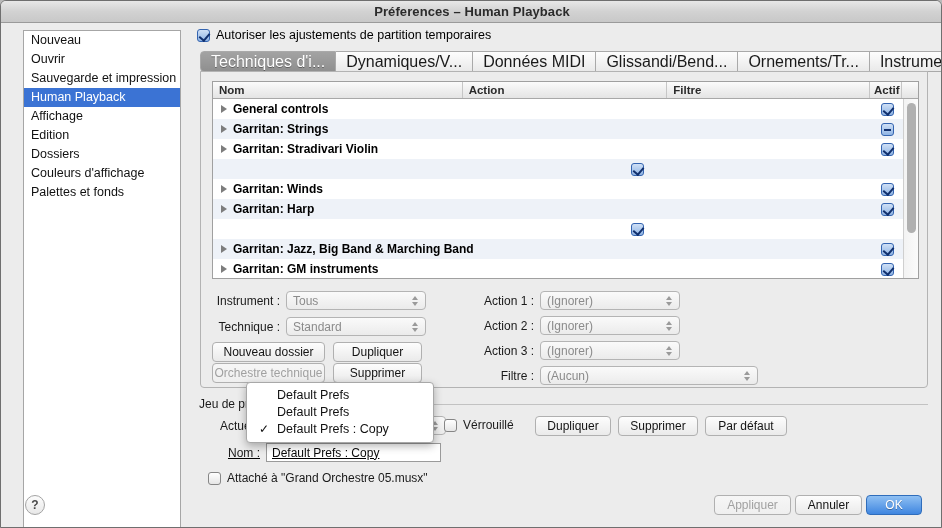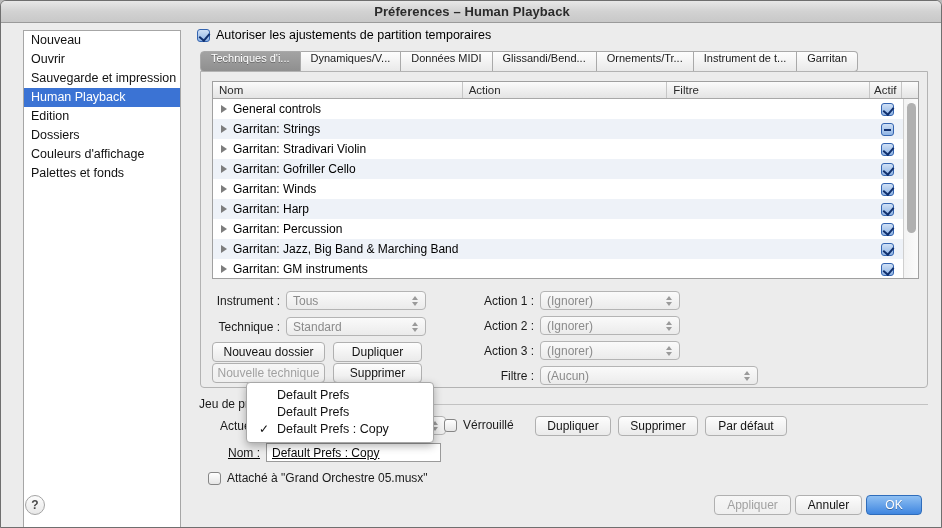--- a/index.html
+++ b/index.html
@@ -111,23 +111,23 @@
 
   
   .tabs {
     position: absolute;
     left: 199px; top: 50px;
     width: 728px; height: 21px;
     display: flex;
     align-items: stretch;
   }
   .tab {
-    font-size: 11px;
+    font-size: 16px;
     padding: 0 10px;
-    display: flex; align-items: flex-start;
+    display: flex; align-items: flex-end;
     background: linear-gradient(to bottom,#fdfdfd,#e9e9e9);
     border: 1px solid #a9a9a9;
     border-left-width: 0;
     white-space: nowrap;
     color: #1a1a1a;
   }
   .tab:first-child {
     border-left-width: 1px;
     border-radius: 4px 0 0 4px;
   }
@@ -149,20 +149,21 @@
   }
 
   
   .table {
     position: absolute;
     left: 211px; top: 80px;
     width: 707px; height: 198px;
     background: #fff;
     border: 1px solid #a0a0a0;
     overflow: hidden;
+    font-weight: bold;
   }
   .thead {
     display: flex;
     height: 17px;
     background: linear-gradient(to bottom,#fbfbfb,#e4e4e4);
     border-bottom: 1px solid #a8a8a8;
     font-size: 11.5px;
   }
   .th {
     line-height: 17px;
@@ -364,20 +365,21 @@
 
   <div class="titlebar">
     <span class="title">Préferences – Human Playback</span>
   </div>
 
   <div class="sidebar" id="sidebar">
       <div class="side-item"><span>Nouveau</span></div>
       <div class="side-item"><span>Ouvrir</span></div>
       <div class="side-item"><span>Sauvegarde et impression</span></div>
       <div class="side-item selected"><span>Human Playback</span></div>
+      <div class="side-item"><span>Affichage</span></div>
       <div class="side-item"><span>Edition</span></div>
       <div class="side-item"><span>Dossiers</span></div>
       <div class="side-item"><span>Couleurs d'affichage</span></div>
       <div class="side-item"><span>Palettes et fonds</span></div>
     </div>
 
   <div class="top-check">
     <span class="cb on"></span>
     <span class="lbl">Autoriser les ajustements de partition temporaires</span>
   </div>
@@ -444,24 +446,20 @@
             <span class="disc"></span>
             <span>Garritan: Stradivari Violin</span>
           </div>
           <div class="cell-action"></div>
           <div class="cell-filtre"></div>
           <div class="cell-actif">
             <span class="cb on"></span>
           </div>
         </div>
         <div class="trow alt">
-          <div class="cell-nom">
-            <span class="disc"></span>
-            <span>Garritan: Gofriller Cello</span>
-          </div>
           <div class="cell-action"></div>
           <div class="cell-filtre"></div>
           <div class="cell-actif">
             <span class="cb on"></span>
           </div>
         </div>
         <div class="trow">
           <div class="cell-nom">
             <span class="disc"></span>
             <span>Garritan: Winds</span>
@@ -477,24 +475,20 @@
             <span class="disc"></span>
             <span>Garritan: Harp</span>
           </div>
           <div class="cell-action"></div>
           <div class="cell-filtre"></div>
           <div class="cell-actif">
             <span class="cb on"></span>
           </div>
         </div>
         <div class="trow">
-          <div class="cell-nom">
-            <span class="disc"></span>
-            <span>Garritan: Percussion</span>
-          </div>
           <div class="cell-action"></div>
           <div class="cell-filtre"></div>
           <div class="cell-actif">
             <span class="cb on"></span>
           </div>
         </div>
         <div class="trow alt">
           <div class="cell-nom">
             <span class="disc"></span>
             <span>Garritan: Jazz, Big Band &amp; Marching Band</span>
@@ -533,21 +527,21 @@
   <div class="fld" style="left:211px; top:316px;">
     <span class="lab" style="width:68px;">Technique :</span>
     <span class="popup" style="width:140px;">
       <span>Standard</span>
       <span class="arrows"></span>
     </span>
   </div>
 
   <div class="btn" style="position:absolute; left:211px; top:341px; width:113px;">Nouveau dossier</div>
   <div class="btn" style="position:absolute; left:332px; top:341px; width:89px;">Dupliquer</div>
-  <div class="btn disabled" style="position:absolute; left:211px; top:362px; width:113px;">Nouvelle technique</div>
+  <div class="btn disabled" style="position:absolute; left:211px; top:362px; width:113px;">Orchestre technique</div>
   <div class="btn" style="position:absolute; left:332px; top:362px; width:89px;">Supprimer</div>
 
   <div class="fld" style="left:470px; top:290px;">
     <span class="lab" style="width:63px;">Action 1 :</span>
     <span class="popup" style="width:140px;">
       <span>(Ignorer)</span>
       <span class="arrows"></span>
     </span>
   </div>
 

